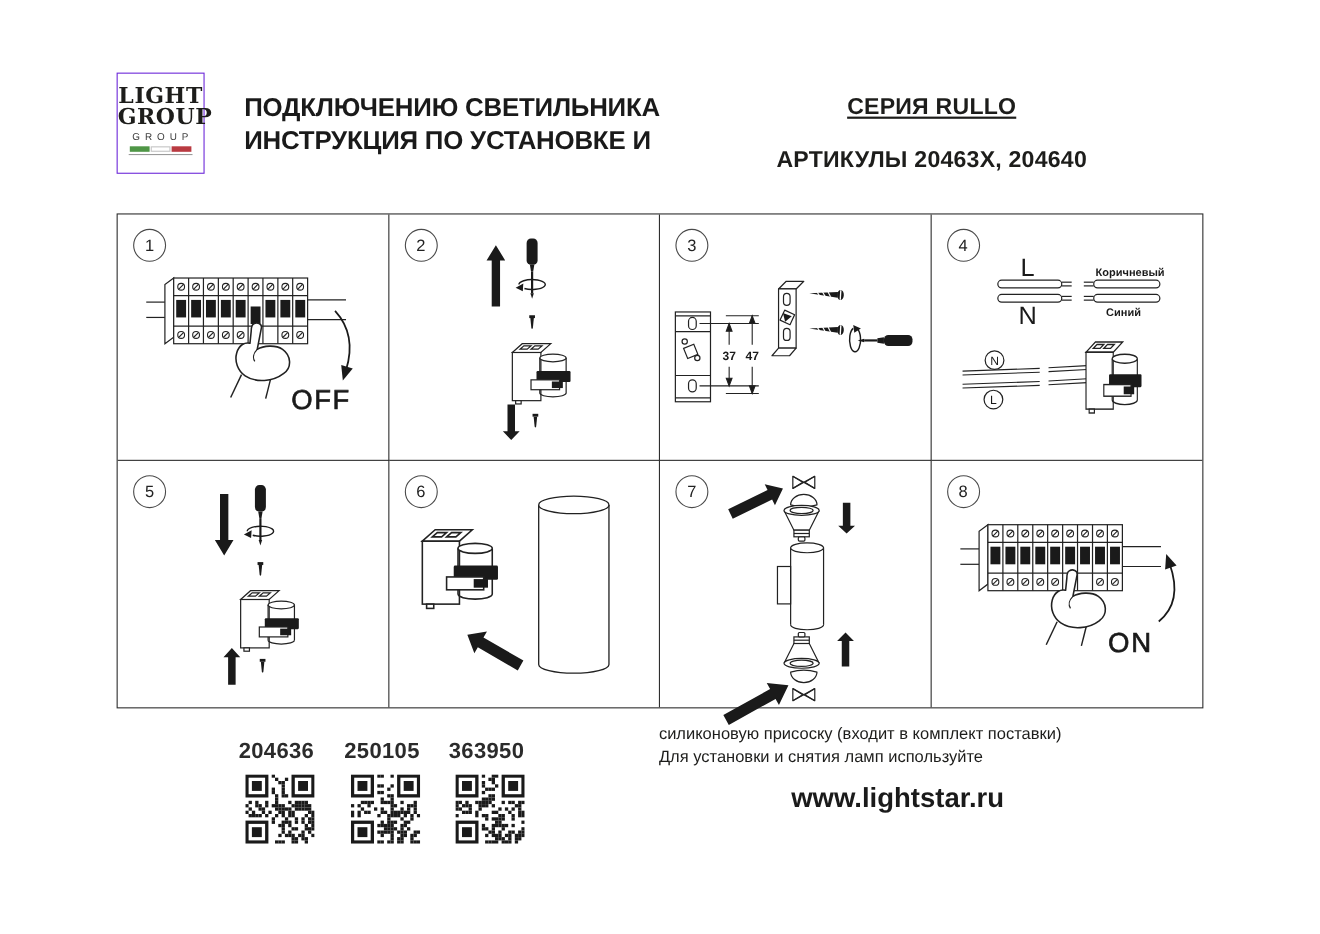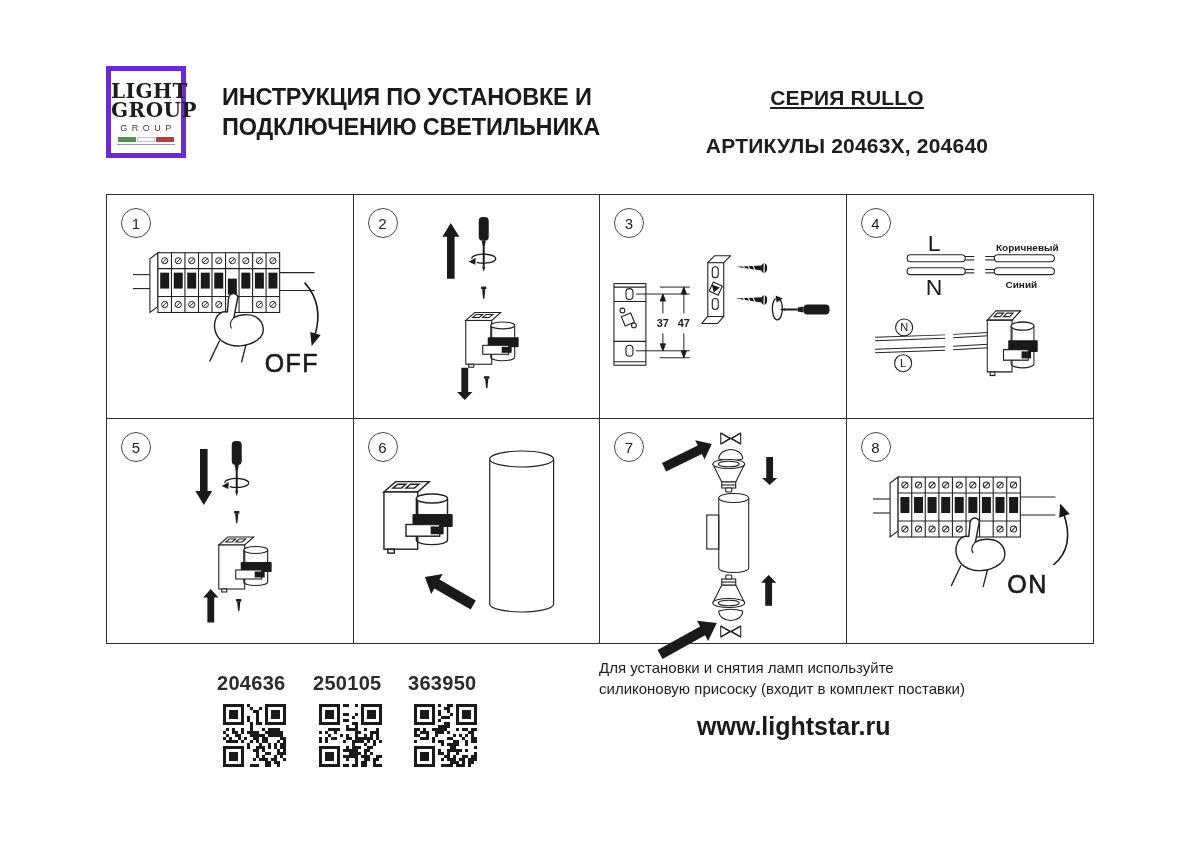--- a/index.html
+++ b/index.html
@@ -1,20 +1,20 @@
 <!DOCTYPE html>
 <html><head>
 <meta charset="utf-8">
 <style>
   html,body{margin:0;padding:0;background:#fff;}
   .page{position:relative;width:1200px;height:849px;background:#fff;overflow:hidden;
         font-family:"Liberation Sans",sans-serif;color:#1d1d1b;}
   
   .logo-box{position:absolute;left:106px;top:66px;width:80px;height:92px;
-            border:5px solid #6d28d9;box-sizing:border-box;text-align:center;}
+            border:1px solid #6d28d9;box-sizing:border-box;text-align:center;}
   .logo-word{font-family:"DejaVu Serif",serif;font-weight:bold;font-size:20px;
              line-height:19px;letter-spacing:.5px;color:#1d1d1b;}
   .logo-word.first{margin-top:11px;}
   .logo-group{font-size:9px;letter-spacing:4.5px;color:#3c3c3c;margin-top:3px;margin-left:4px;}
   .logo-flag{display:flex;justify-content:center;gap:1px;margin-top:4px;}
   .logo-flag span{width:18px;height:4.5px;display:inline-block;}
   .flag-green{background:#4f9646;}
   .flag-white{background:#fff;border:1px solid #c4c4c4;box-sizing:border-box;}
   .flag-red{background:#b93a41;}
   .logo-rule{width:58px;height:1px;background:#9a9a9a;margin:2px auto 0;}
@@ -33,21 +33,21 @@
   .panel svg.art{position:absolute;inset:0;width:100%;height:100%;overflow:visible;}
   .num{position:absolute;left:14px;top:13px;width:28px;height:28px;border:1px solid #4a4a4a;
        border-radius:50%;display:flex;align-items:center;justify-content:center;
        font-size:15px;color:#222;z-index:2;background:#fff;}
   svg text{font-family:"Liberation Sans",sans-serif;fill:#1a1a1a;}
   
   .qr-block{position:absolute;width:74px;text-align:left;}
   .qr-code-label{font-size:20px;font-weight:bold;color:#2b2b2b;letter-spacing:.3px;}
   .qr{margin:9px auto 0;width:63px;height:63px;}
   .note{position:absolute;left:599px;top:657px;font-size:15px;line-height:21px;color:#1d1d1b;}
-  .website{position:absolute;left:697px;top:712px;width:330px;text-align:left;
+  .website{position:absolute;left:651px;top:712px;width:330px;text-align:center;
            font-size:25px;font-weight:bold;color:#1a1a1a;}
 </style>
 </head>
 <body>
 
 <svg width="0" height="0" style="position:absolute" aria-hidden="true">
   <defs>
     <g id="g-screwhead" stroke="#222" stroke-width="1" fill="#fff">
       <circle r="3.1"></circle>
         <line x1="-2.1" y1="2.1" x2="2.1" y2="-2.1"></line>
@@ -179,22 +179,22 @@
     <div class="logo-group">GROUP</div>
     <div class="logo-flag">
       <span class="flag-green"></span>
         <span class="flag-white"></span>
         <span class="flag-red"></span>
     </div>
     <div class="logo-rule"></div>
   </div>
 
   <div class="title">
+    <div>ПОДКЛЮЧЕНИЮ СВЕТИЛЬНИКА</div>
     <div>ИНСТРУКЦИЯ ПО УСТАНОВКЕ И</div>
-    <div>ПОДКЛЮЧЕНИЮ СВЕТИЛЬНИКА</div>
   </div>
 
   <div class="head-right">
     <div class="series">СЕРИЯ RULLO</div>
     <div class="articles">АРТИКУЛЫ 20463X, 204640</div>
   </div>
 
   <div class="grid">
 
     <div class="panel">
@@ -762,18 +762,18 @@
           <rect x="33" y="60" width="3" height="3" fill="#1a1a1a"></rect>
           <rect x="36" y="60" width="3" height="3" fill="#1a1a1a"></rect>
           <rect x="42" y="60" width="3" height="3" fill="#1a1a1a"></rect>
           <rect x="45" y="60" width="3" height="3" fill="#1a1a1a"></rect>
           <rect x="48" y="60" width="3" height="3" fill="#1a1a1a"></rect>
           <rect x="54" y="60" width="3" height="3" fill="#1a1a1a"></rect>
         </svg></div>
   </div>
 
   <div class="note">
+    <div>силиконовую присоску (входит в комплект поставки)</div>
     <div>Для установки и снятия ламп используйте</div>
-    <div>силиконовую присоску (входит в комплект поставки)</div>
   </div>
 
   <div class="website">www.lightstar.ru</div>
 </div>
 
 </body></html>

